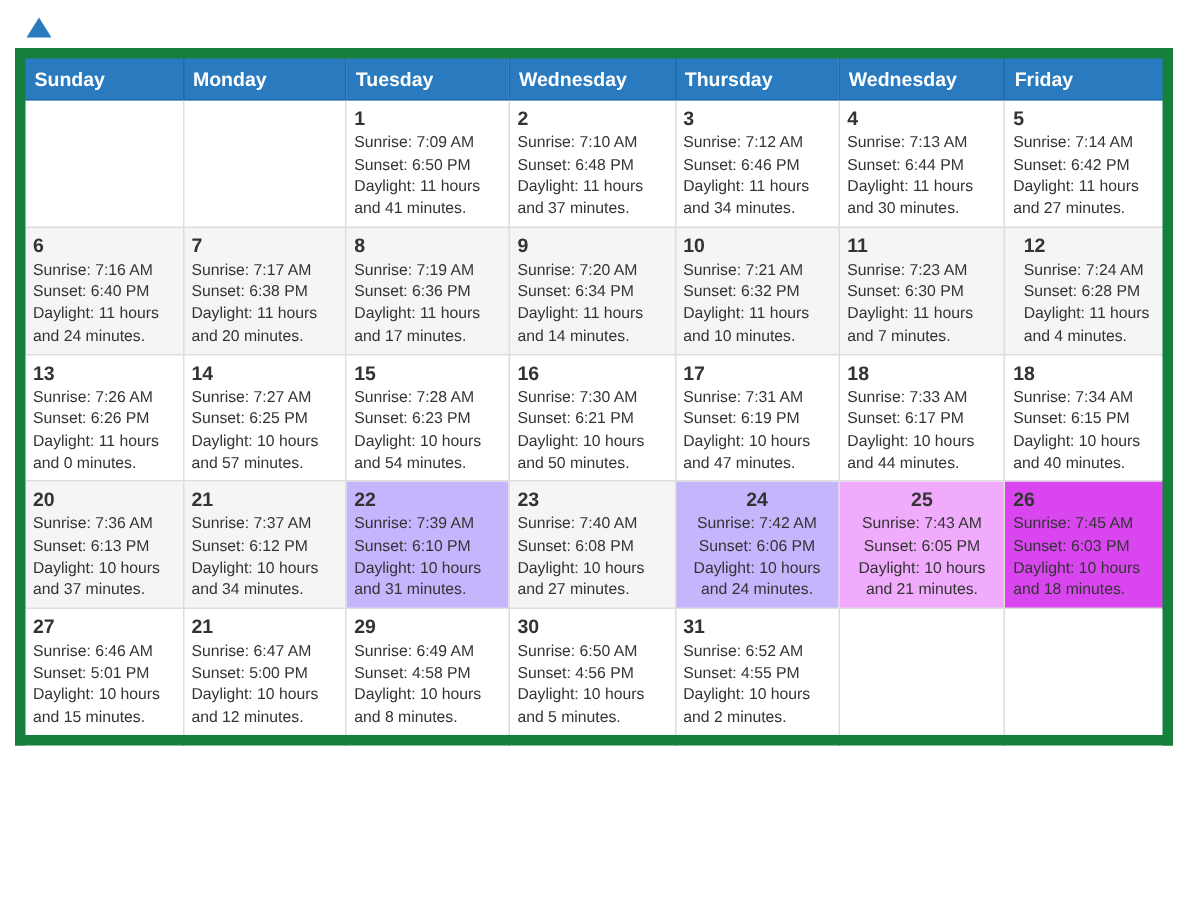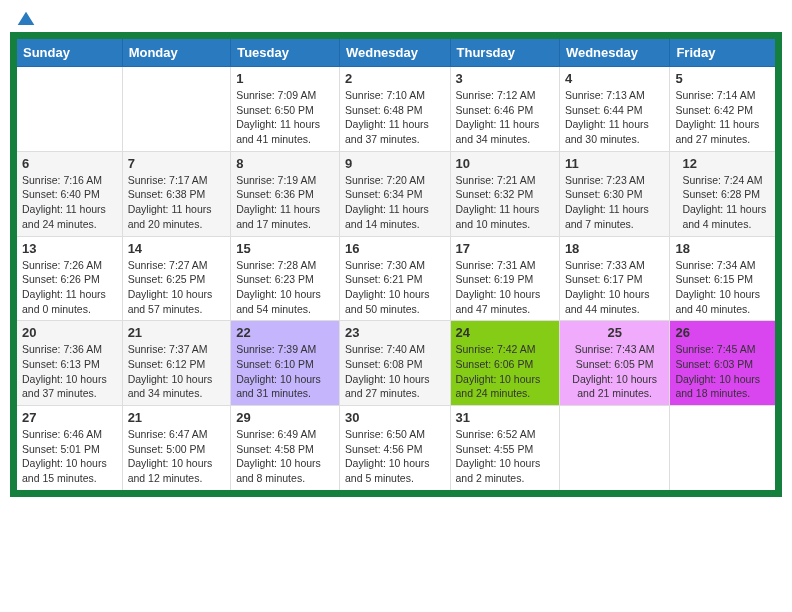--- a/index.html
+++ b/index.html
@@ -226,21 +226,21 @@
           <div class="day-info">Sunrise: 7:37 AM<br>Sunset: 6:12 PM<br>Daylight: 10 hours and 34 minutes.</div>
         </td>
         <td style="background: #c4b5fd;">
           <span class="day-number">22</span>
           <div class="day-info">Sunrise: 7:39 AM<br>Sunset: 6:10 PM<br>Daylight: 10 hours and 31 minutes.</div>
         </td>
         <td style="background: rgb(245, 245, 245);">
           <span class="day-number">23</span>
           <div class="day-info">Sunrise: 7:40 AM<br>Sunset: 6:08 PM<br>Daylight: 10 hours and 27 minutes.</div>
         </td>
-        <td style="background: #84cc16;">
+        <td style="background: #c4b5fd; text-align: center;">
           <span class="day-number">24</span>
           <div class="day-info">Sunrise: 7:42 AM<br>Sunset: 6:06 PM<br>Daylight: 10 hours and 24 minutes.</div>
         </td>
         <td style="background: #f0abfc; text-align: center;">
           <span class="day-number">25</span>
           <div class="day-info">Sunrise: 7:43 AM<br>Sunset: 6:05 PM<br>Daylight: 10 hours and 21 minutes.</div>
         </td>
         <td style="background: #d946ef;">
           <span class="day-number">26</span>
           <div class="day-info">Sunrise: 7:45 AM<br>Sunset: 6:03 PM<br>Daylight: 10 hours and 18 minutes.</div>

